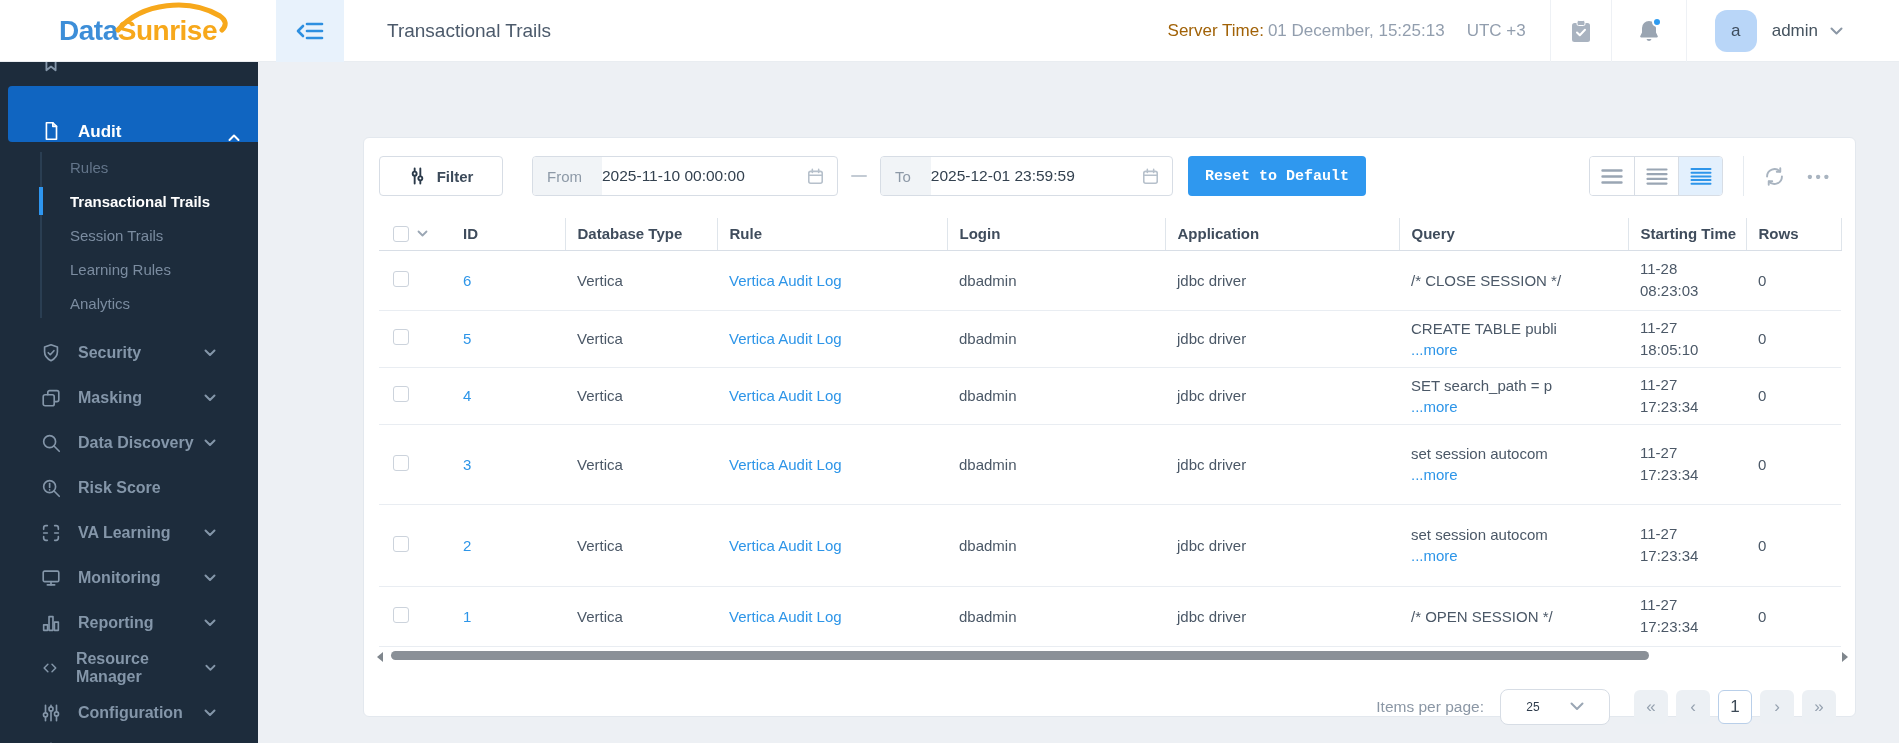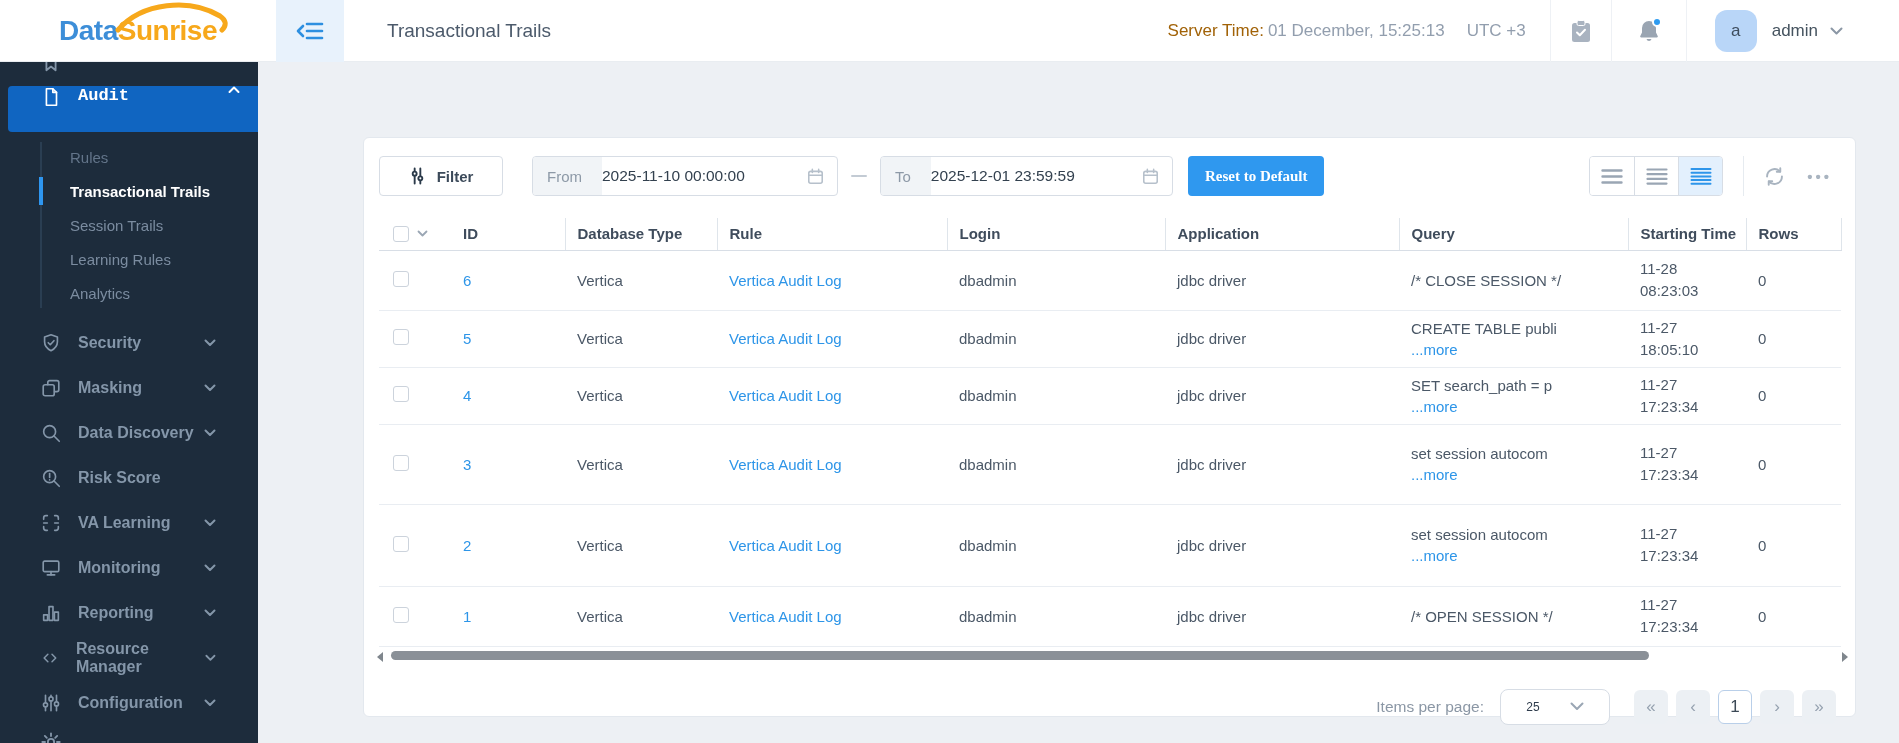--- a/index.html
+++ b/index.html
@@ -39,22 +39,22 @@
   .user-chevron { margin-right:56px; }
 
   
   .sidebar {
     position:absolute; top:62px; left:0; width:258px; height:681px;
     background:#1d2c3c; overflow:hidden; color:#8496a9;
   }
   .nav-sliver-top { height:16px; position:relative; overflow:hidden; }
   .nav-sliver-top svg { position:absolute; left:40px; top:-12px; }
   .nav-active-row {
-    margin:8px 0 8px 8px; height:46px; background:#1065c1; border-radius:4px 0 0 4px;
-    display:flex; align-items:flex-start; color:#ffffff; cursor:pointer;font-family:Liberation Mono, monospace;
+    margin:8px 0 8px 8px; height:56px; background:#1065c1; border-radius:4px 0 0 4px;
+    display:flex; align-items:flex-end; color:#ffffff; cursor:pointer;
   }
   .nav-active-row .nav-icon { margin-left:32px; }
   .nav-active-row .nav-label { margin-left:16px; font-size:17px; font-weight:bold; }
   .nav-active-row .nav-chevron { margin-left:auto; margin-right:18px; }
   .nav-sub { list-style:none; margin:4px 0 10px 0; padding:0; position:relative; }
   .nav-sub::before { content:""; position:absolute; left:40px; top:2px; bottom:2px; width:2px; background:#2a3e52; }
   .nav-sub li { position:relative; height:34px; display:flex; align-items:center; padding-left:70px; font-size:15px; color:#7b8ca0; cursor:pointer; }
   .nav-sub li.dim { color:#63758a; }
   .nav-sub li.active { color:#ffffff; font-weight:bold; }
   .nav-sub li.active::before { content:""; position:absolute; left:39px; top:3px; bottom:3px; width:4px; background:#2e96f0; }
@@ -85,21 +85,21 @@
     margin-left:29px; width:306px; height:40px; border:1px solid #d7dde5; border-radius:4px;
     display:flex; align-items:center; overflow:hidden; background:#fff;
   }
   .date-input.to { margin-left:0; width:293px; }
   .di-label { background:#f1f4f7; height:100%; display:flex; align-items:center; padding:0 20px 0 14px; color:#8d99a7; font-size:15px; }
   .di-value { flex:1; font-size:15.5px; color:#33414f; white-space:nowrap; }
   .di-cal { margin-right:12px; color:#b6c0cb; cursor:pointer; }
   .range-dash { width:16px; height:2px; background:#c3cbd4; margin:0 13px; border-radius:1px; }
   .reset-btn {
     margin-left:15px; height:40px; padding:0 17px; background:#2f98ef; border:none; border-radius:4px;
-    color:#ffffff; font-size:15px; font-weight:bold; font-family:Liberation Serif, serif; cursor:pointer;
+    color:#ffffff; font-size:15px; font-weight:bold; font-family:Liberation Mono, monospace; cursor:pointer;
   }
   .view-group { margin-left:auto; display:flex; height:40px; border:1px solid #d7dde5; border-radius:4px; overflow:hidden; }
   .view-btn { width:44px; height:100%; background:#fff; display:flex; align-items:center; justify-content:center; color:#9aa6b4; cursor:pointer; }
   .view-btn + .view-btn { border-left:1px solid #d7dde5; }
   .view-btn.active { background:#e3f0fd; color:#2e95ea; }
   .toolbar-divider { width:1px; height:40px; background:#e6ebf0; margin:0 20px; }
   .refresh-btn { color:#a9b4c0; cursor:pointer; margin-right:22px; }
   .more-btn { color:#a9b4c0; font-size:15px; font-weight:bold; letter-spacing:3px; cursor:pointer; margin-right:8px; }
 
   

